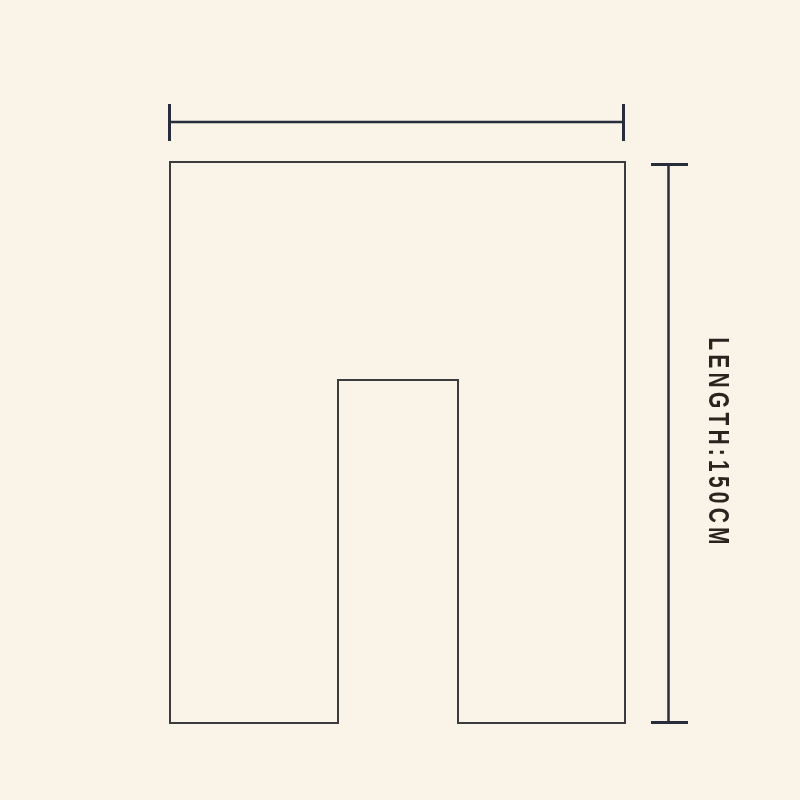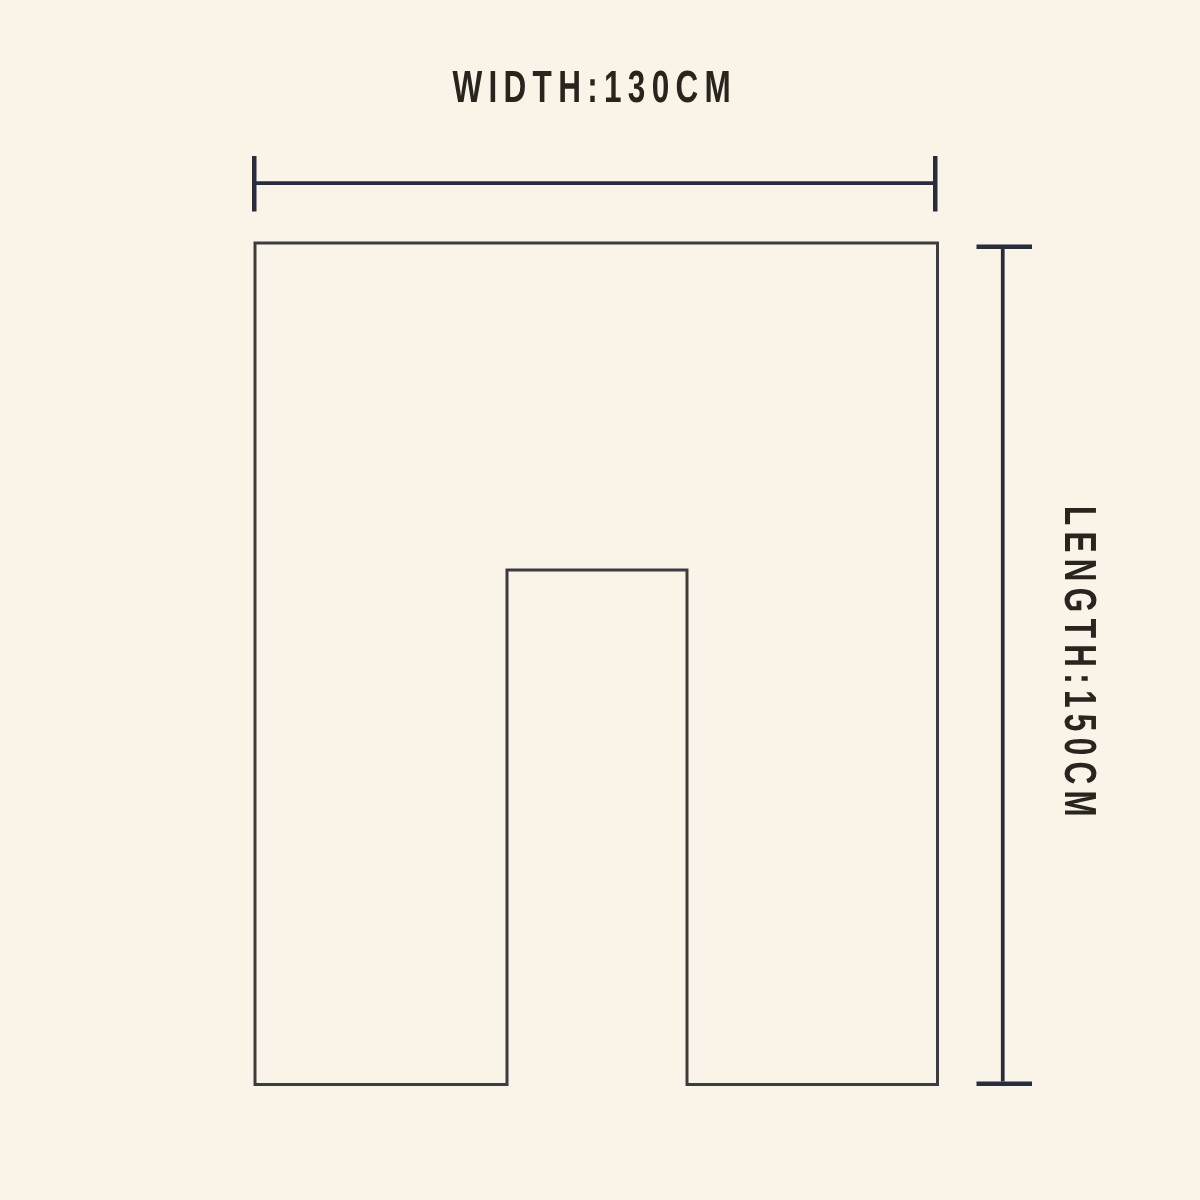--- a/index.html
+++ b/index.html
@@ -60,23 +60,20 @@
   .length-label .inner {
     display: inline-block;
     transform: translate(-50%, -50%) rotate(90deg) scaleX(0.70);
   }
 </style>
 </head>
 <body>
 
 <div class="canvas">
 
-  <div class="dim-label width-label">
-    <span class="inner">WIDTH:130CM</span>
-  </div>
 
   <svg class="diagram-svg" width="800" height="800" viewBox="0 0 800 800">
 
     <g>
       <line class="dim-line" x1="169" y1="122" x2="624" y2="122"></line>
       <line class="dim-cap" x1="169.5" y1="104" x2="169.5" y2="141"></line>
       <line class="dim-cap" x1="623.5" y1="104" x2="623.5" y2="141"></line>
     </g>
 
     <g>

